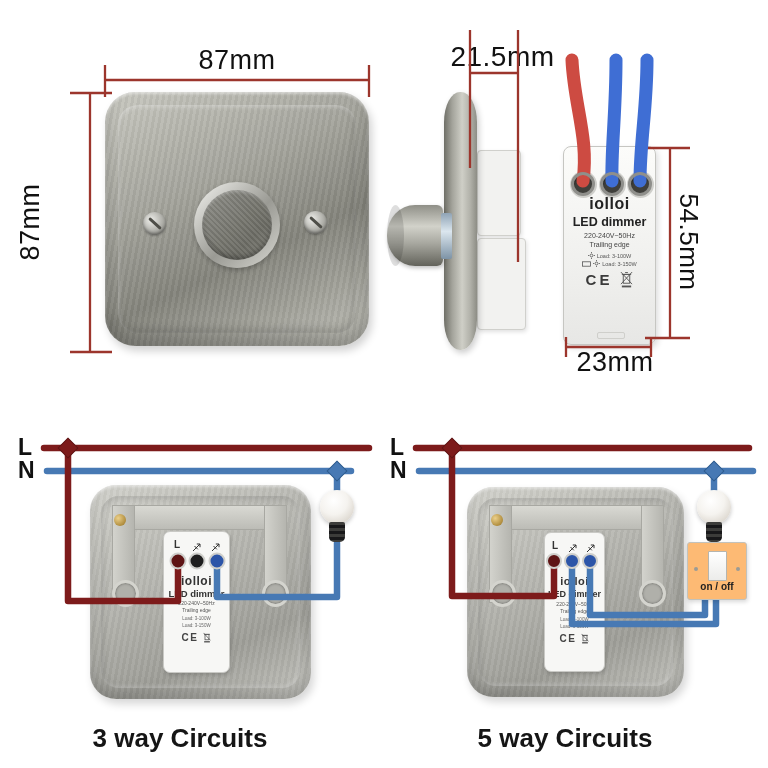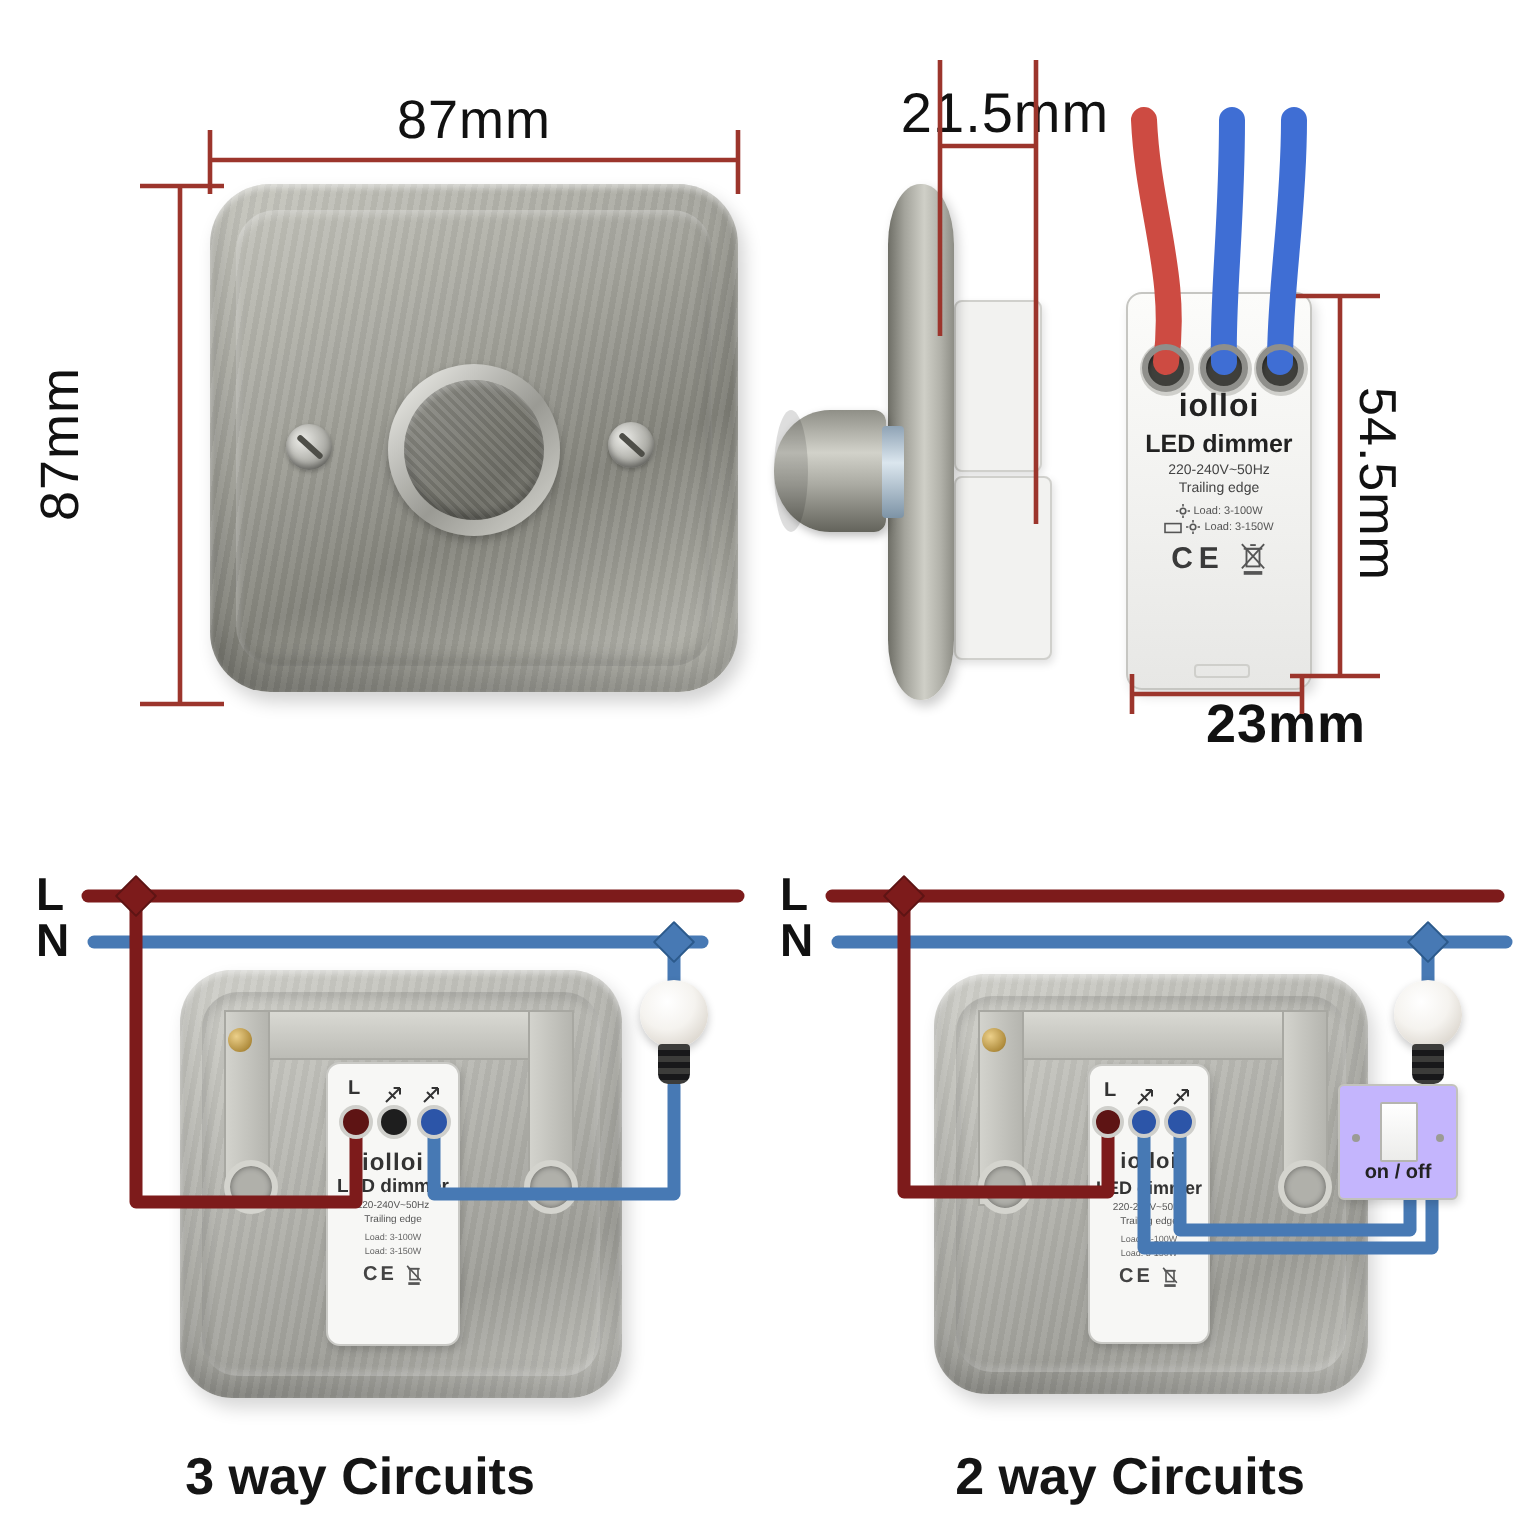--- a/index.html
+++ b/index.html
@@ -5,21 +5,21 @@
   html,body{margin:0;padding:0;background:#fff;}
   .canvas{position:relative;width:768px;height:768px;background:#ffffff;overflow:hidden;
           font-family:"Liberation Sans",sans-serif;color:#1a1a1a;}
 
   
   .dim-text{position:absolute;font-size:27px;color:#111;text-align:center;letter-spacing:.5px;}
   .dt-top87{left:197px;top:45px;width:80px;}
   .dt-left87{left:-10px;top:207px;width:80px;height:30px;transform:rotate(-90deg);}
   .dt-depth{left:445px;top:41px;width:115px;font-size:28px;}
   .dt-modh{left:635px;top:228px;width:110px;height:28px;transform:rotate(90deg);font-size:26px;}
-  .dt-modw{left:600px;top:347px;width:86px;font-weight:bold;}
+  .dt-modw{left:572px;top:347px;width:86px;}
 
   
   .plate-front{position:absolute;left:105px;top:92px;width:264px;height:254px;border-radius:30px;
     background:
       repeating-linear-gradient(100deg, rgba(255,255,255,.05) 0 3px, rgba(0,0,0,.04) 3px 6px),
       linear-gradient(155deg,#c9c9c1 0%,#a6a69e 35%,#84847c 62%,#a9a9a1 85%,#bcbcb4 100%);
     box-shadow:inset 0 2px 3px rgba(255,255,255,.5), inset 0 -10px 16px rgba(0,0,0,.22), 3px 5px 9px rgba(0,0,0,.18);
     z-index:1;}
   .plate-front::before{content:"";position:absolute;left:13px;top:13px;right:13px;bottom:13px;border-radius:20px;
     box-shadow:inset 1px 2px 4px rgba(255,255,255,.35), inset -2px -4px 8px rgba(0,0,0,.12);}
@@ -111,21 +111,21 @@
   .mb-load2{top:91px;}
   .mb-certs{top:100px;display:flex;justify-content:center;align-items:center;gap:5px;}
   .mb-ce{font-size:10px;font-weight:bold;letter-spacing:1.5px;color:#444;}
 
   .bulb-globe{position:absolute;width:34px;height:34px;border-radius:50%;
     background:radial-gradient(circle at 40% 32%, #ffffff 0%, #f5f3ef 45%, #ddd8d0 78%, #c7c2ba 100%);
     box-shadow:0 2px 4px rgba(0,0,0,.22);z-index:7;}
   .bulb-base{position:absolute;width:16px;height:20px;border-radius:2px 2px 5px 5px;
     background:repeating-linear-gradient(180deg,#3c3c3a 0 3px,#18181a 3px 6px);z-index:7;}
 
-  .switch2{position:absolute;left:669px;top:542px;width:58px;height:56px;background:#c4b5fd;
+  .switch2{position:absolute;left:687px;top:542px;width:58px;height:56px;background:#fdba74;
     border:1px solid #c2c2bc;border-radius:3px;box-shadow:1px 2px 4px rgba(0,0,0,.15);z-index:7;}
   .sw-rocker{position:absolute;left:20px;top:8px;width:17px;height:28px;border:1.5px solid #b5b5af;
     background:linear-gradient(180deg,#ffffff,#ececea);border-radius:1px;}
   .sw-screw{position:absolute;width:4px;height:4px;border-radius:50%;background:#9b9b95;top:24px;}
   .sw-screw-l{left:6px;} .sw-screw-r{right:6px;}
   .sw-label{position:absolute;left:0;right:0;top:38px;text-align:center;font-size:10px;font-weight:bold;color:#222;}
 
   .overlay{position:absolute;left:0;top:0;z-index:5;pointer-events:none;}
 </style>
 </head>
@@ -280,21 +280,21 @@
   <div class="bulb-globe" style="left:697px;top:490px;"></div>
   <div class="bulb-base" style="left:706px;top:522px;"></div>
 
   <div class="switch2">
     <div class="sw-rocker"></div>
     <div class="sw-screw sw-screw-l"></div>
     <div class="sw-screw sw-screw-r"></div>
     <div class="sw-label">on / off</div>
   </div>
 
-  <div class="caption" style="left:460px;top:723px;">2 way Circuits</div>
+  <div class="caption" style="left:460px;top:723px;">5 way Circuits</div>
 
   <svg class="overlay" width="768" height="768" viewBox="0 0 768 768">
 
     <g stroke="var(--dim_line,#9c352c)" stroke-width="2.3" fill="none">
       <path d="M105,80 H369 M105,65 V97 M369,65 V97"></path>
       <path d="M90,93 V352 M70,93 H112 M70,352 H112"></path>
       <path d="M470,30 V168 M518,30 V262 M470,73 H518"></path>
       <path d="M670,148 V338 M645,148 H690 M645,338 H690"></path>
       <path d="M566,347 H651 M566,337 V357 M651,337 V357"></path>
     </g>

